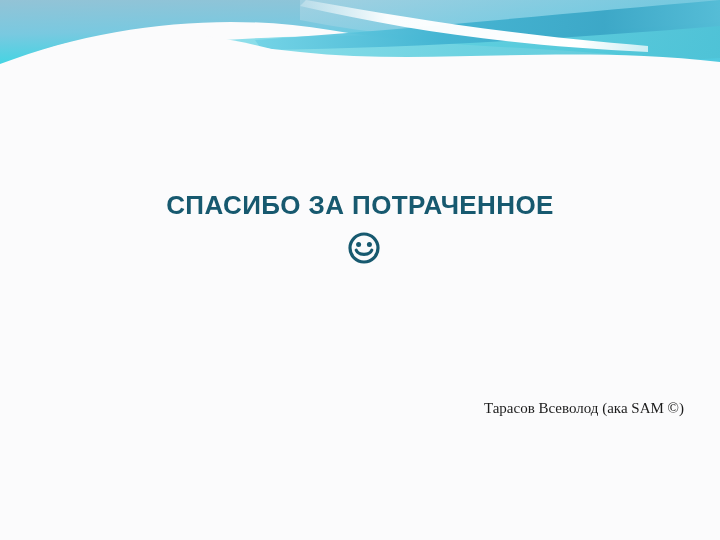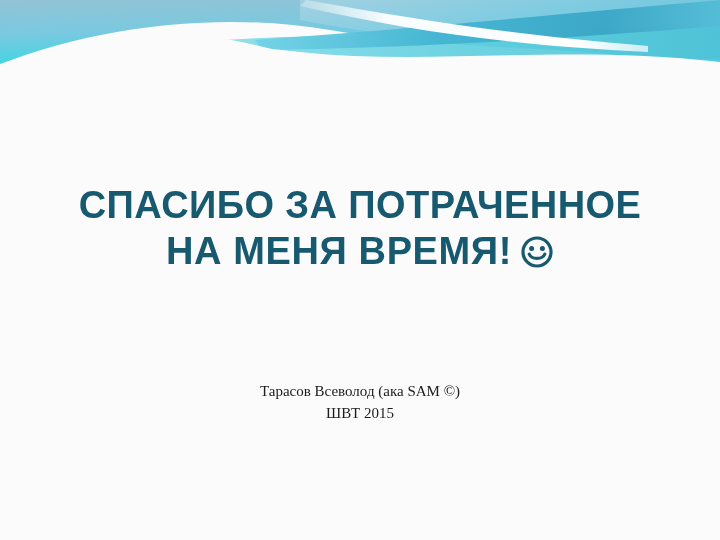--- a/index.html
+++ b/index.html
@@ -38,43 +38,43 @@
   #title-block {
     position: absolute;
     left: 36px;
     top: 182px;
     width: 648px;
     text-align: center;
   }
   .title-line {
     font-family: "Liberation Sans", sans-serif;
     font-weight: bold;
-    font-size: 38px;
+    font-size: 26px;
     line-height: 46px;
     letter-spacing: 0.4px;
     color: #17596f;
     white-space: nowrap;
   }
   .title-line.line2 {
     letter-spacing: 0.6px;
   }
   .smiley {
     display: inline-block;
     vertical-align: -5px;
     margin-left: 8px;
   }
   .smiley svg { display: block; }
 
   
   #signature-block {
     position: absolute;
     left: 36px;
-    top: 380px;
+    top: 397px;
     width: 648px;
-    text-align: center;
+    text-align: right;
   }
   .sig-line {
     font-family: "Liberation Serif", serif;
     font-size: 15px;
     line-height: 22px;
     color: #1c1c1c;
     white-space: nowrap;
   }
 </style>
 </head>
@@ -126,27 +126,26 @@
 
       <path d="M0,120 L720,120 L720,62 C560,44 430,66 300,52 C195,40 90,28 0,70 Z" fill="#fbfbfc"></path>
 
       <path d="M0,120 L400,120 C360,70 230,18 96,38 C56,44 22,54 0,74 Z" fill="#fbfbfc"></path>
     </svg>
   </div>
 
   <div id="title-block">
     <div class="title-line line1">СПАСИБО ЗА ПОТРАЧЕННОЕ</div>
     <div class="title-line line2">
-      <span>НА МЕНЯ ВРЕМЯ!</span><span class="smiley"><svg width="34" height="34" viewBox="0 0 34 34" xmlns="http://www.w3.org/2000/svg">
+      <span class="smiley"><svg width="34" height="34" viewBox="0 0 34 34" xmlns="http://www.w3.org/2000/svg">
         <circle cx="17" cy="17" r="14" fill="none" stroke="#17596f" stroke-width="3.2"></circle>
         <circle cx="11.6" cy="13.4" r="2.5" fill="#17596f"></circle>
         <circle cx="22.4" cy="13.4" r="2.5" fill="#17596f"></circle>
         <path d="M9.2 19.2 C11.6 24.8 22.4 24.8 24.8 19.2" fill="none" stroke="#17596f" stroke-width="3.1" stroke-linecap="round"></path>
       </svg></span>
     </div>
   </div>
 
   <div id="signature-block">
     <div class="sig-line">Тарасов Всеволод  (ака SAM ©)</div>
-    <div class="sig-line">ШВТ 2015</div>
   </div>
 
 </div>
 
 </body></html>

